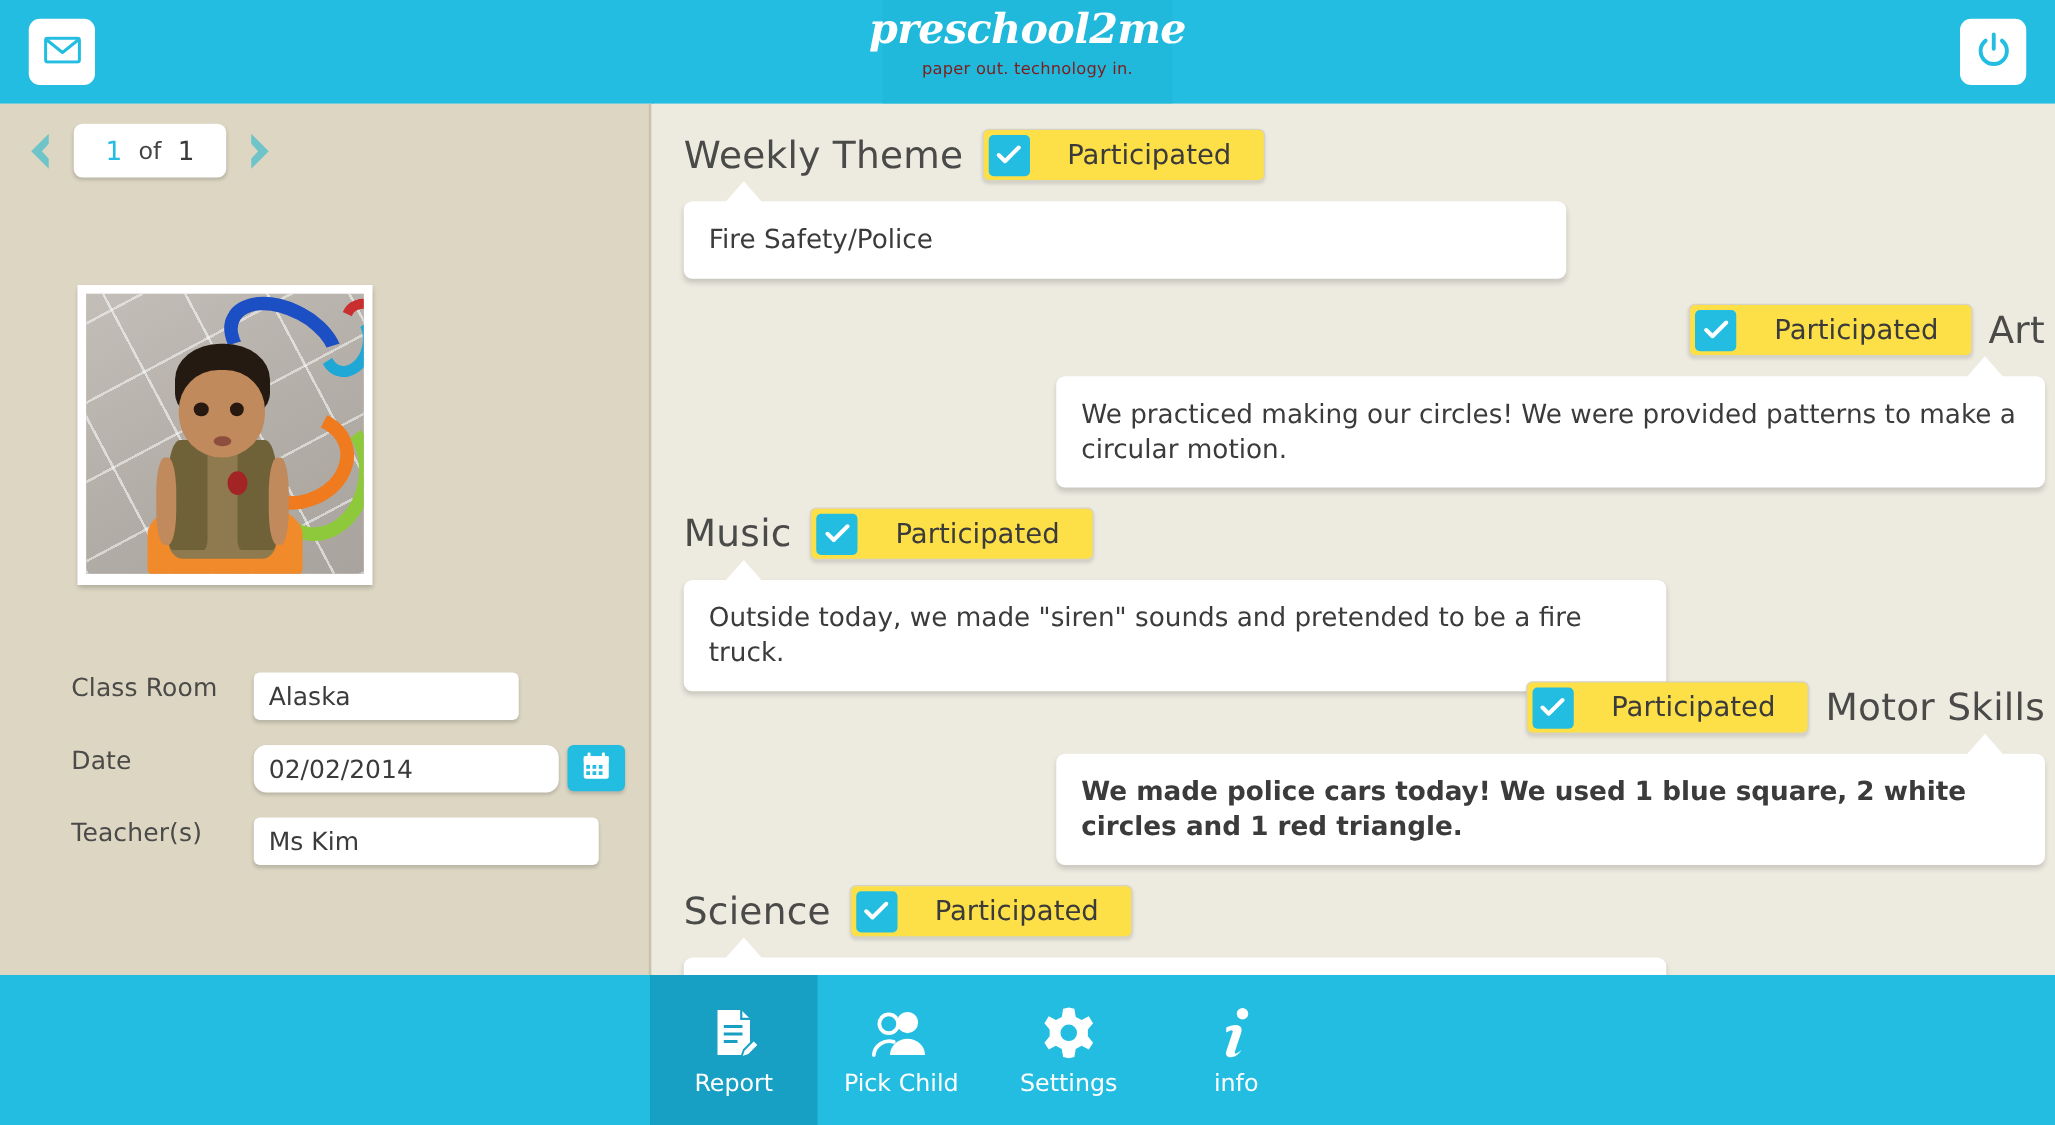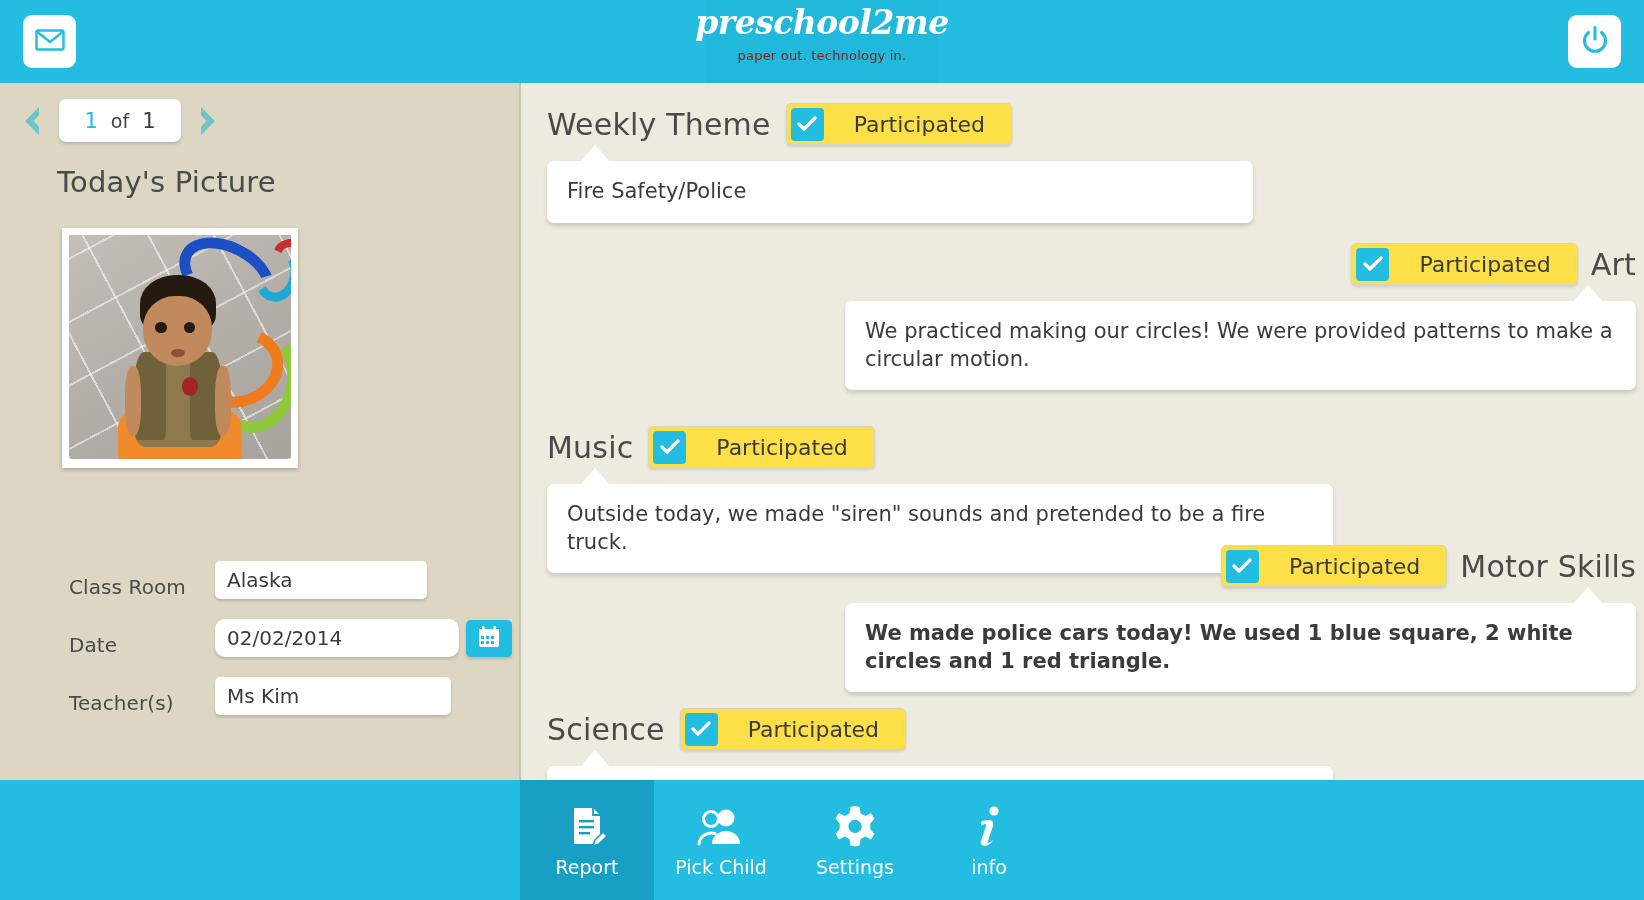--- a/index.html
+++ b/index.html
@@ -164,38 +164,38 @@
     background: #a32424; border-radius: 50%;
   }
   .c-arm-l { position: absolute; left: -2%; top: 52%; width: 16%; height: 40%; background: #c08a5c; border-radius: 40%; }
   .c-arm-r { position: absolute; left: 86%; top: 52%; width: 16%; height: 40%; background: #c08a5c; border-radius: 40%; }
 
   .child-name {
     position: absolute; left: 57px; top: 408px;
     font-size: 27px; color: #22BDE0; letter-spacing: 0.4px;
   }
 
-  .field-row { position: absolute; left: 69px; display: flex; align-items: flex-end; margin-top: 23px; }
+  .field-row { position: absolute; left: 57px; display: flex; align-items: flex-start; }
   .field-row.r1 { top: 455px; }
   .field-row.r2 { top: 513px; }
   .field-row.r3 { top: 571px; }
   .field-label {
     width: 146px; font-size: 20px; color: #4a4a48; letter-spacing: 0.1px;
   }
   .field-input {
     background: #ffffff; border: none; border-radius: 5px;
     box-shadow: 0 2px 3px rgba(0,0,0,0.16);
     height: 38px; padding: 0 12px;
     font-family: "DejaVu Sans", sans-serif;
     font-size: 20px; color: #3b3b3b;
     outline: none;
   }
   .field-input.classroom { width: 212px; }
   .field-input.date { width: 244px; border-radius: 10px; }
-  .field-input.teacher { width: 236px; }
+  .field-input.teacher { width: 276px; }
   .cal-btn {
     margin-left: 7px; width: 46px; height: 37px;
     background: #22BDE0; border-radius: 5px;
     display: flex; align-items: center; justify-content: center;
     cursor: pointer;
     box-shadow: 0 2px 3px rgba(0,0,0,0.16);
   }
 
   
   .main {
@@ -245,21 +245,21 @@
   .bubble.tail-left::before { left: 33px; }
   .bubble.tail-right::before { right: 33px; }
 
   
   .sec-theme { position: absolute; left: 0; top: 20px; width: 100%; }
   .sec-theme .bubble { margin: 16px 0 0 24px; width: 706px; min-height: 62px; }
 
   .sec-art { position: absolute; left: 0; top: 160px; width: 100%; }
   .sec-art .bubble { margin: 16px 8px 0 auto; width: 791px; min-height: 88px; }
 
-  .sec-music { position: absolute; left: 0; top: 323px; width: 100%; margin-top: 20px; }
+  .sec-music { position: absolute; left: 0; top: 323px; width: 100%; }
   .sec-music .bubble { margin: 16px 0 0 24px; width: 786px; min-height: 58px; }
 
   .sec-motor { position: absolute; left: 0; top: 462px; width: 100%; }
   .sec-motor .bubble { margin: 16px 8px 0 auto; width: 791px; min-height: 88px; font-weight: bold; }
 
   .sec-sci { position: absolute; left: 0; top: 625px; width: 100%; }
   .sec-sci .bubble { margin: 16px 0 0 24px; width: 786px; min-height: 58px; }
 
   
   .bottombar {
@@ -322,21 +322,20 @@
         <span class="pager-of">of</span>
         <span class="pager-tot">1</span>
       </div>
       <span class="chev">
         <svg width="38" height="38" viewBox="0 0 38 38">
           <path d="M13 5 L27 19 L13 33 L13 25 L18.5 19 L13 13 Z" fill="#6FC4C9"></path>
         </svg>
       </span>
     </div>
 
-    <div class="today-title">Today's Picture</div>
 
     <div class="photo-frame">
       <div class="photo-inner">
         <div class="floor"></div>
         <div class="bal bal-blue"></div>
         <div class="bal bal-cyan"></div>
         <div class="bal bal-red"></div>
         <div class="bal bal-orange"></div>
         <div class="bal bal-green"></div>
         <div class="chair"></div>

